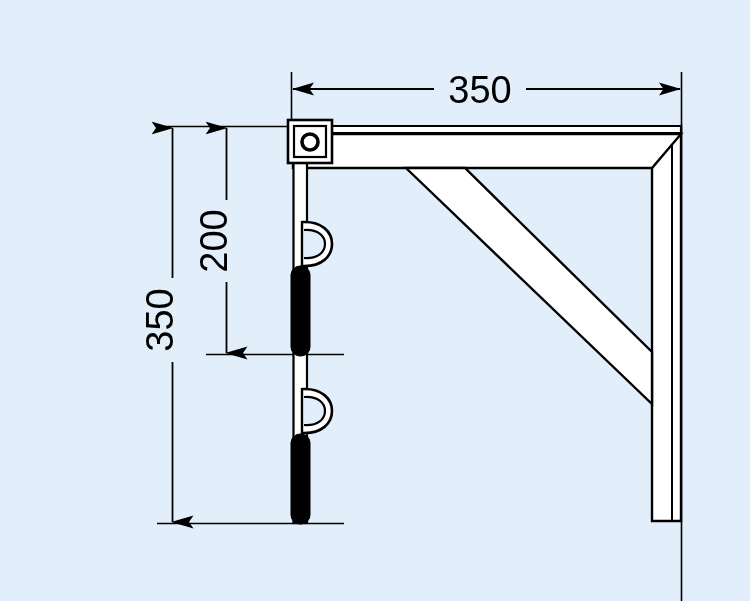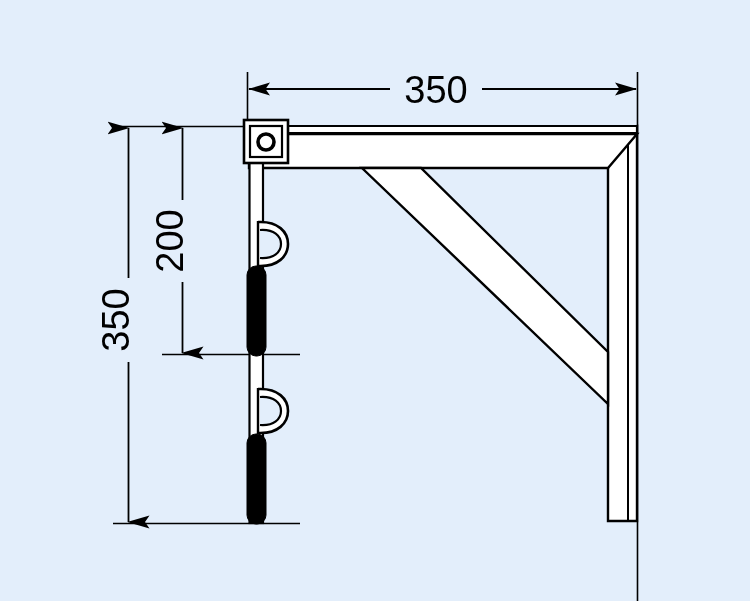--- a/index.html
+++ b/index.html
@@ -10,20 +10,21 @@
     width: 750px;
     height: 601px;
     background: #e3eefb;
     font-family: "Liberation Sans", sans-serif;
     overflow: hidden;
   }
   #drawing-root {
     position: relative;
     width: 641px;
     height: 601px;
+    margin-left: 44px;
   }
   svg.tech-drawing {
     display: block;
     width: 750px;
     height: 601px;
   }
   .dim-text {
     font-family: "Liberation Sans", sans-serif;
     font-size: 38px;
     font-weight: 400;

